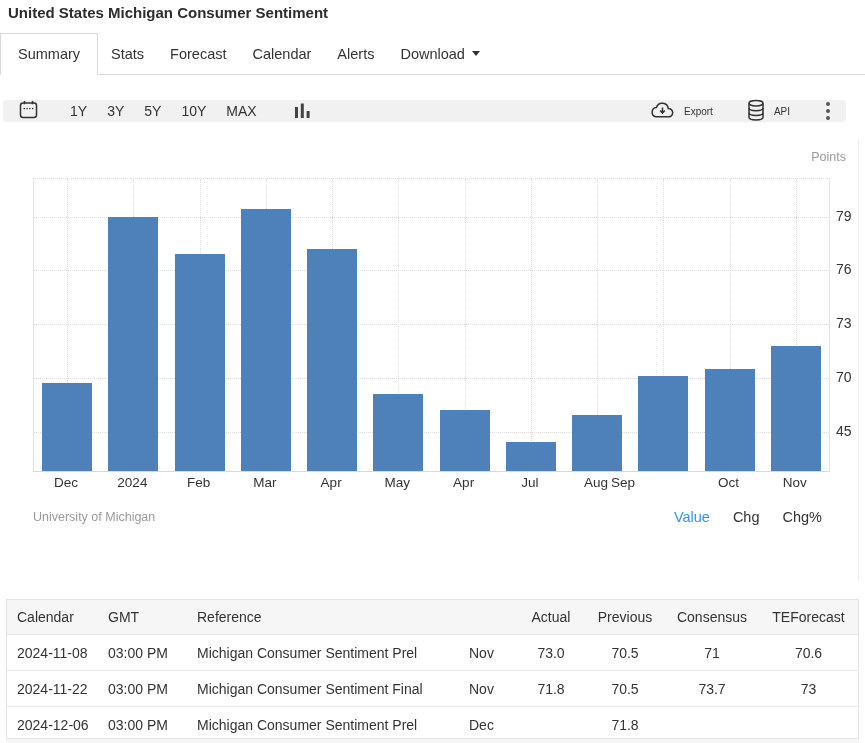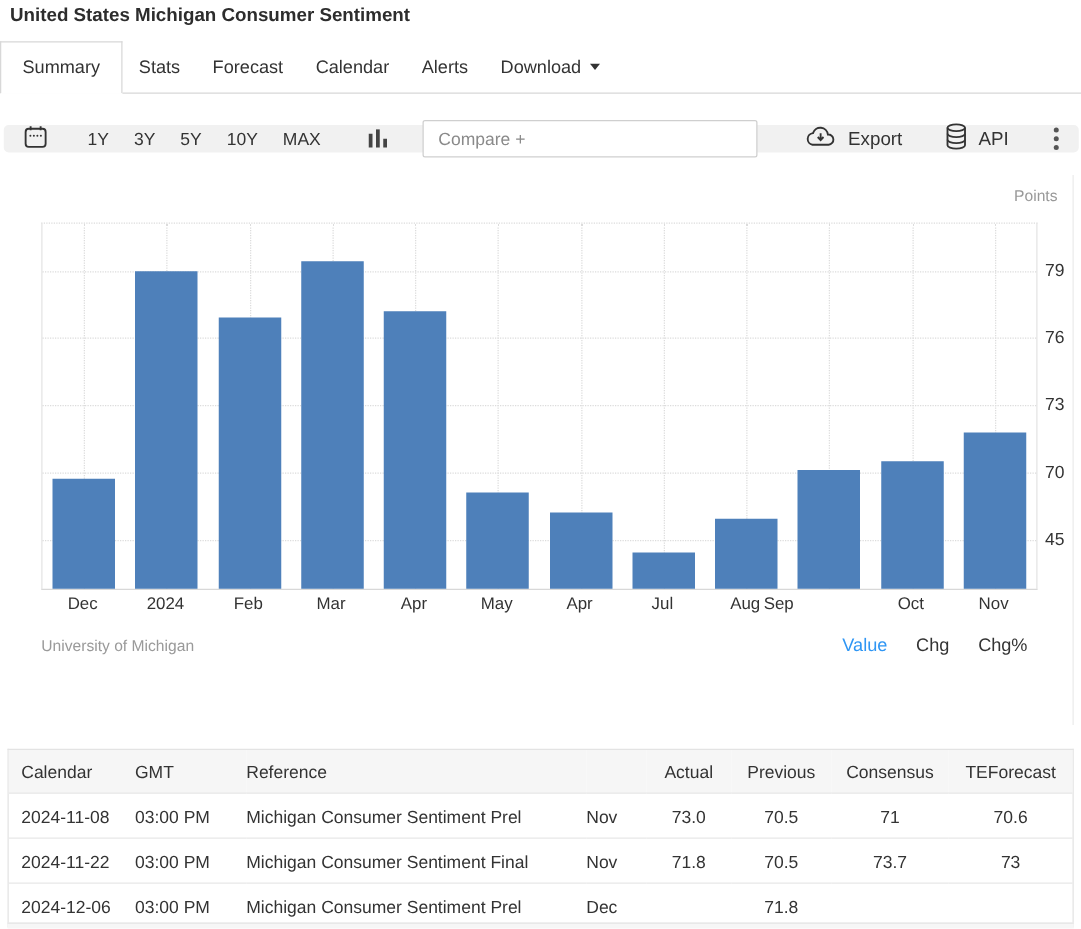--- a/index.html
+++ b/index.html
@@ -11,34 +11,34 @@
 
   
   .tabbar{position:absolute;top:33px;left:0;right:0;height:41px;display:flex;align-items:stretch;
           border-bottom:1px solid #d8d8d8;}
   .tab{display:flex;align-items:center;padding:0 13px;font-size:14.5px;color:#333;cursor:pointer;background:transparent;}
   .tab.active{background:#fff;border:1px solid #d8d8d8;border-bottom:1px solid #fff;margin-bottom:-1px;padding:0 17px;}
   .caret{display:inline-block;width:0;height:0;margin-left:7px;
          border-left:4px solid transparent;border-right:4px solid transparent;border-top:5px solid #333;}
 
   
-  .toolbar{position:absolute;top:100px;left:3px;right:2px;height:22px;background:#f1f1f1;border-radius:4px;
+  .toolbar{position:absolute;top:100px;left:3px;right:19px;height:22px;background:#f1f1f1;border-radius:4px;
            display:flex;align-items:center;font-size:14px;}
   .tb-iconbtn{display:flex;align-items:center;justify-content:center;cursor:pointer;background:none;border:none;padding:0;}
   .tb-cal{margin-left:15px;}
   .range-group{display:flex;margin-left:21px;}
   .range-btn{padding:0 10px;line-height:38px;color:#333;cursor:pointer;background:none;border:none;font-size:14px;
              font-family:"Liberation Sans", sans-serif;}
   .tb-col{margin-left:27px;}
   .compare-input{margin-left:27px;width:242px;height:28px;border:1px solid #cfcfcf;border-radius:2px;background:#fff;
                  padding:0 12px;font-size:14px;font-family:"Liberation Sans", sans-serif;color:#333;outline:none;}
   .compare-input::placeholder{color:#8a8a8a;}
   .tb-right{display:flex;align-items:center;margin-left:auto;}
   .tb-textbtn{display:flex;align-items:center;gap:8px;background:none;border:none;cursor:pointer;
-              font-size:15px;color:#333;font-family:"Liberation Sans", sans-serif;padding:0;}
+              font-size:10px;color:#333;font-family:"Liberation Sans", sans-serif;padding:0;}
   .tb-export{margin-right:33px;}
   .tb-api{margin-right:36px;}
   .kebab{margin-right:16px;cursor:pointer;display:flex;flex-direction:column;gap:3px;align-items:center;}
   .kebab i{width:4px;height:4px;border-radius:50%;background:#555;display:block;}
 
   
   .chart-section{position:absolute;top:138px;left:0;right:0;height:455px;background:#fff;}
   .chart-right-edge{position:absolute;right:6px;top:2px;height:440px;width:1px;background:#ececec;}
   .points-label{position:absolute;right:19px;top:12px;font-size:12.5px;color:#999;}
   .plot{position:absolute;left:33px;top:40px;width:795px;height:292px;
@@ -114,21 +114,20 @@
       </div>
     <button class="tb-iconbtn tb-col">
       <span>
         <svg width="17" height="18" viewBox="0 0 17 18">
           <rect x="1" y="6" width="3" height="11" fill="#444"></rect>
           <rect x="6.8" y="2.5" width="3" height="14.5" fill="#444"></rect>
           <rect x="12.6" y="10" width="3" height="7" fill="#444"></rect>
         </svg>
       </span>
     </button>
-    <input class="compare-input" type="text" placeholder="Compare +" style="">
     <div class="tb-right">
       <button class="tb-textbtn tb-export">
         <span>
           <svg width="27" height="20" viewBox="0 0 27 20" fill="none" stroke="#333" stroke-width="1.5">
             <path d="M7 16.8 a4.7 4.7 0 0 1 0.4 -9.3 a6.1 6.1 0 0 1 11.9 1.1 a4.1 4.1 0 0 1 0.6 8.2 z"></path>
             <path d="M13.5 7.5 v5.2 M11.2 10.6 l2.3 2.5 2.3 -2.5"></path>
           </svg>
         </span>
         <span>Export</span>
       </button>

